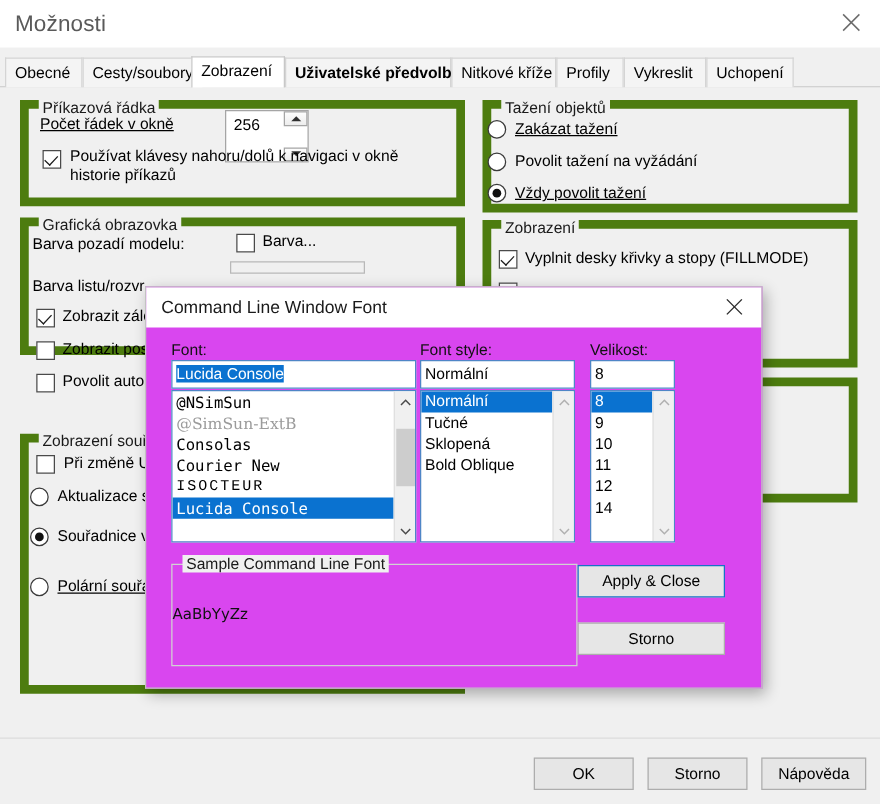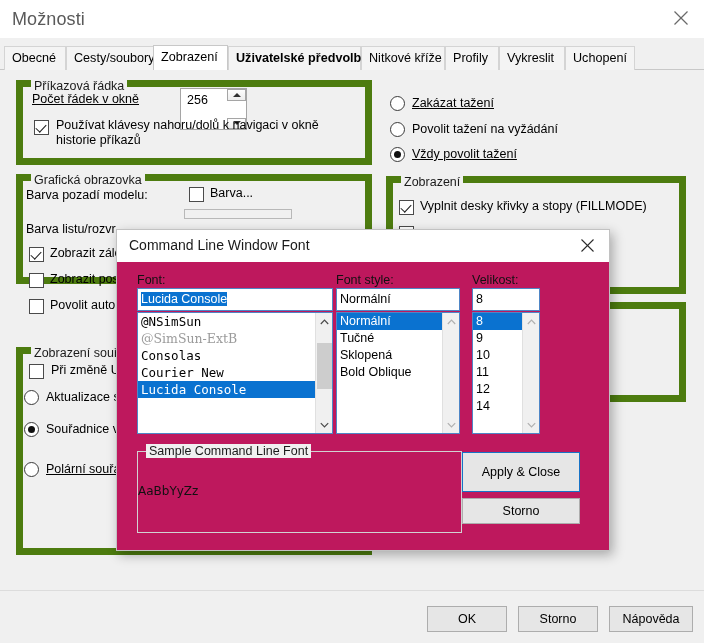--- a/index.html
+++ b/index.html
@@ -217,21 +217,21 @@
     border: 1px solid #8a8a8a;
     box-sizing: border-box;
     background: #ffffff;
   }
 
   
   #font-dialog {
     position: absolute;
     left: 116px; top: 229px;
     width: 494px; height: 322px;
-    background: #be185d;
+    background: #d946ef;
     border: 1px solid #c2c2c2;
     box-shadow: 3px 4px 11px rgba(0,0,0,0.30);
     box-sizing: border-box;
     z-index: 20;
   }
   #font-dialog-titlebar {
     position: absolute;
     left: 0; top: 0; right: 0;
     height: 32px;
     background: #ffffff;
@@ -431,20 +431,23 @@
 
     <div class="rad" style="left:24px;top:320px;"></div>
     <div class="lbl" style="left:46px;top:320px;">Aktualizace so</div>
 
     <div class="rad on" style="left:24px;top:352px;"></div>
     <div class="lbl" style="left:46px;top:352px;">Souřadnice vz</div>
 
     <div class="rad" style="left:24px;top:392px;"></div>
     <div class="lbl" style="left:46px;top:392px;"><u>Polární souřa</u></div>
 
+    <div class="groupbox" style="left:386px;top:10px;width:300px;height:90px;">
+      <span class="gb-title">Tažení objektů</span>
+    </div>
     <div class="rad" style="left:390px;top:26px;"></div>
     <div class="lbl" style="left:412px;top:26px;"><u>Zakázat tažení</u></div>
 
     <div class="rad" style="left:390px;top:52px;"></div>
     <div class="lbl" style="left:412px;top:52px;">Povolit tažení na vyžádání</div>
 
     <div class="rad on" style="left:390px;top:77px;"></div>
     <div class="lbl" style="left:412px;top:77px;"><u>Vždy povolit tažení</u></div>
 
     <div class="groupbox" style="left:386px;top:106px;width:300px;height:118px;">
@@ -491,20 +494,21 @@
   <div class="fd-input" style="left:355px;top:58px;width:68px;">
     <span>8</span>
   </div>
 
   <div class="listbox" style="left:20px;top:82px;width:196px;height:122px;">
     <div class="items" id="font-list-items">
         <div class="li mono">@NSimSun</div>
         <div class="li serifm">@SimSun-ExtB</div>
         <div class="li mono">Consolas</div>
         <div class="li mono">Courier New</div>
+        <div class="li wide">ISOCTEUR</div>
         <div class="li mono sel">Lucida Console</div>
       </div>
     <div class="scrollbar">
       <div class="sb-arrow up">
         <svg width="9" height="6" viewBox="0 0 9 6">
             <polyline points="0.8,5 4.5,1.2 8.2,5" fill="none" stroke="#4a4a4a" stroke-width="1.2"></polyline>
           </svg>
       </div>
       <div class="sb-thumb" style="top:30px;height:46px;"></div>
       <div class="sb-arrow dn">
@@ -557,16 +561,16 @@
           </svg>
       </div>
     </div>
   </div>
 
   <div id="sample-group">
     <span class="gb-title">Sample Command Line Font</span>
     <div id="sample-text">AaBbYyZz</div>
   </div>
 
-  <div class="btn focused" style="left:345px;top:222px;width:118px;height:40px;">Apply &amp; Close</div>
+  <div class="btn focused" style="left:345px;top:222px;width:118px;height:26px;">Apply &amp; Close</div>
   <div class="btn" style="left:345px;top:268px;width:118px;height:26px;">Storno</div>
 
 </div>
 
 </body></html>

